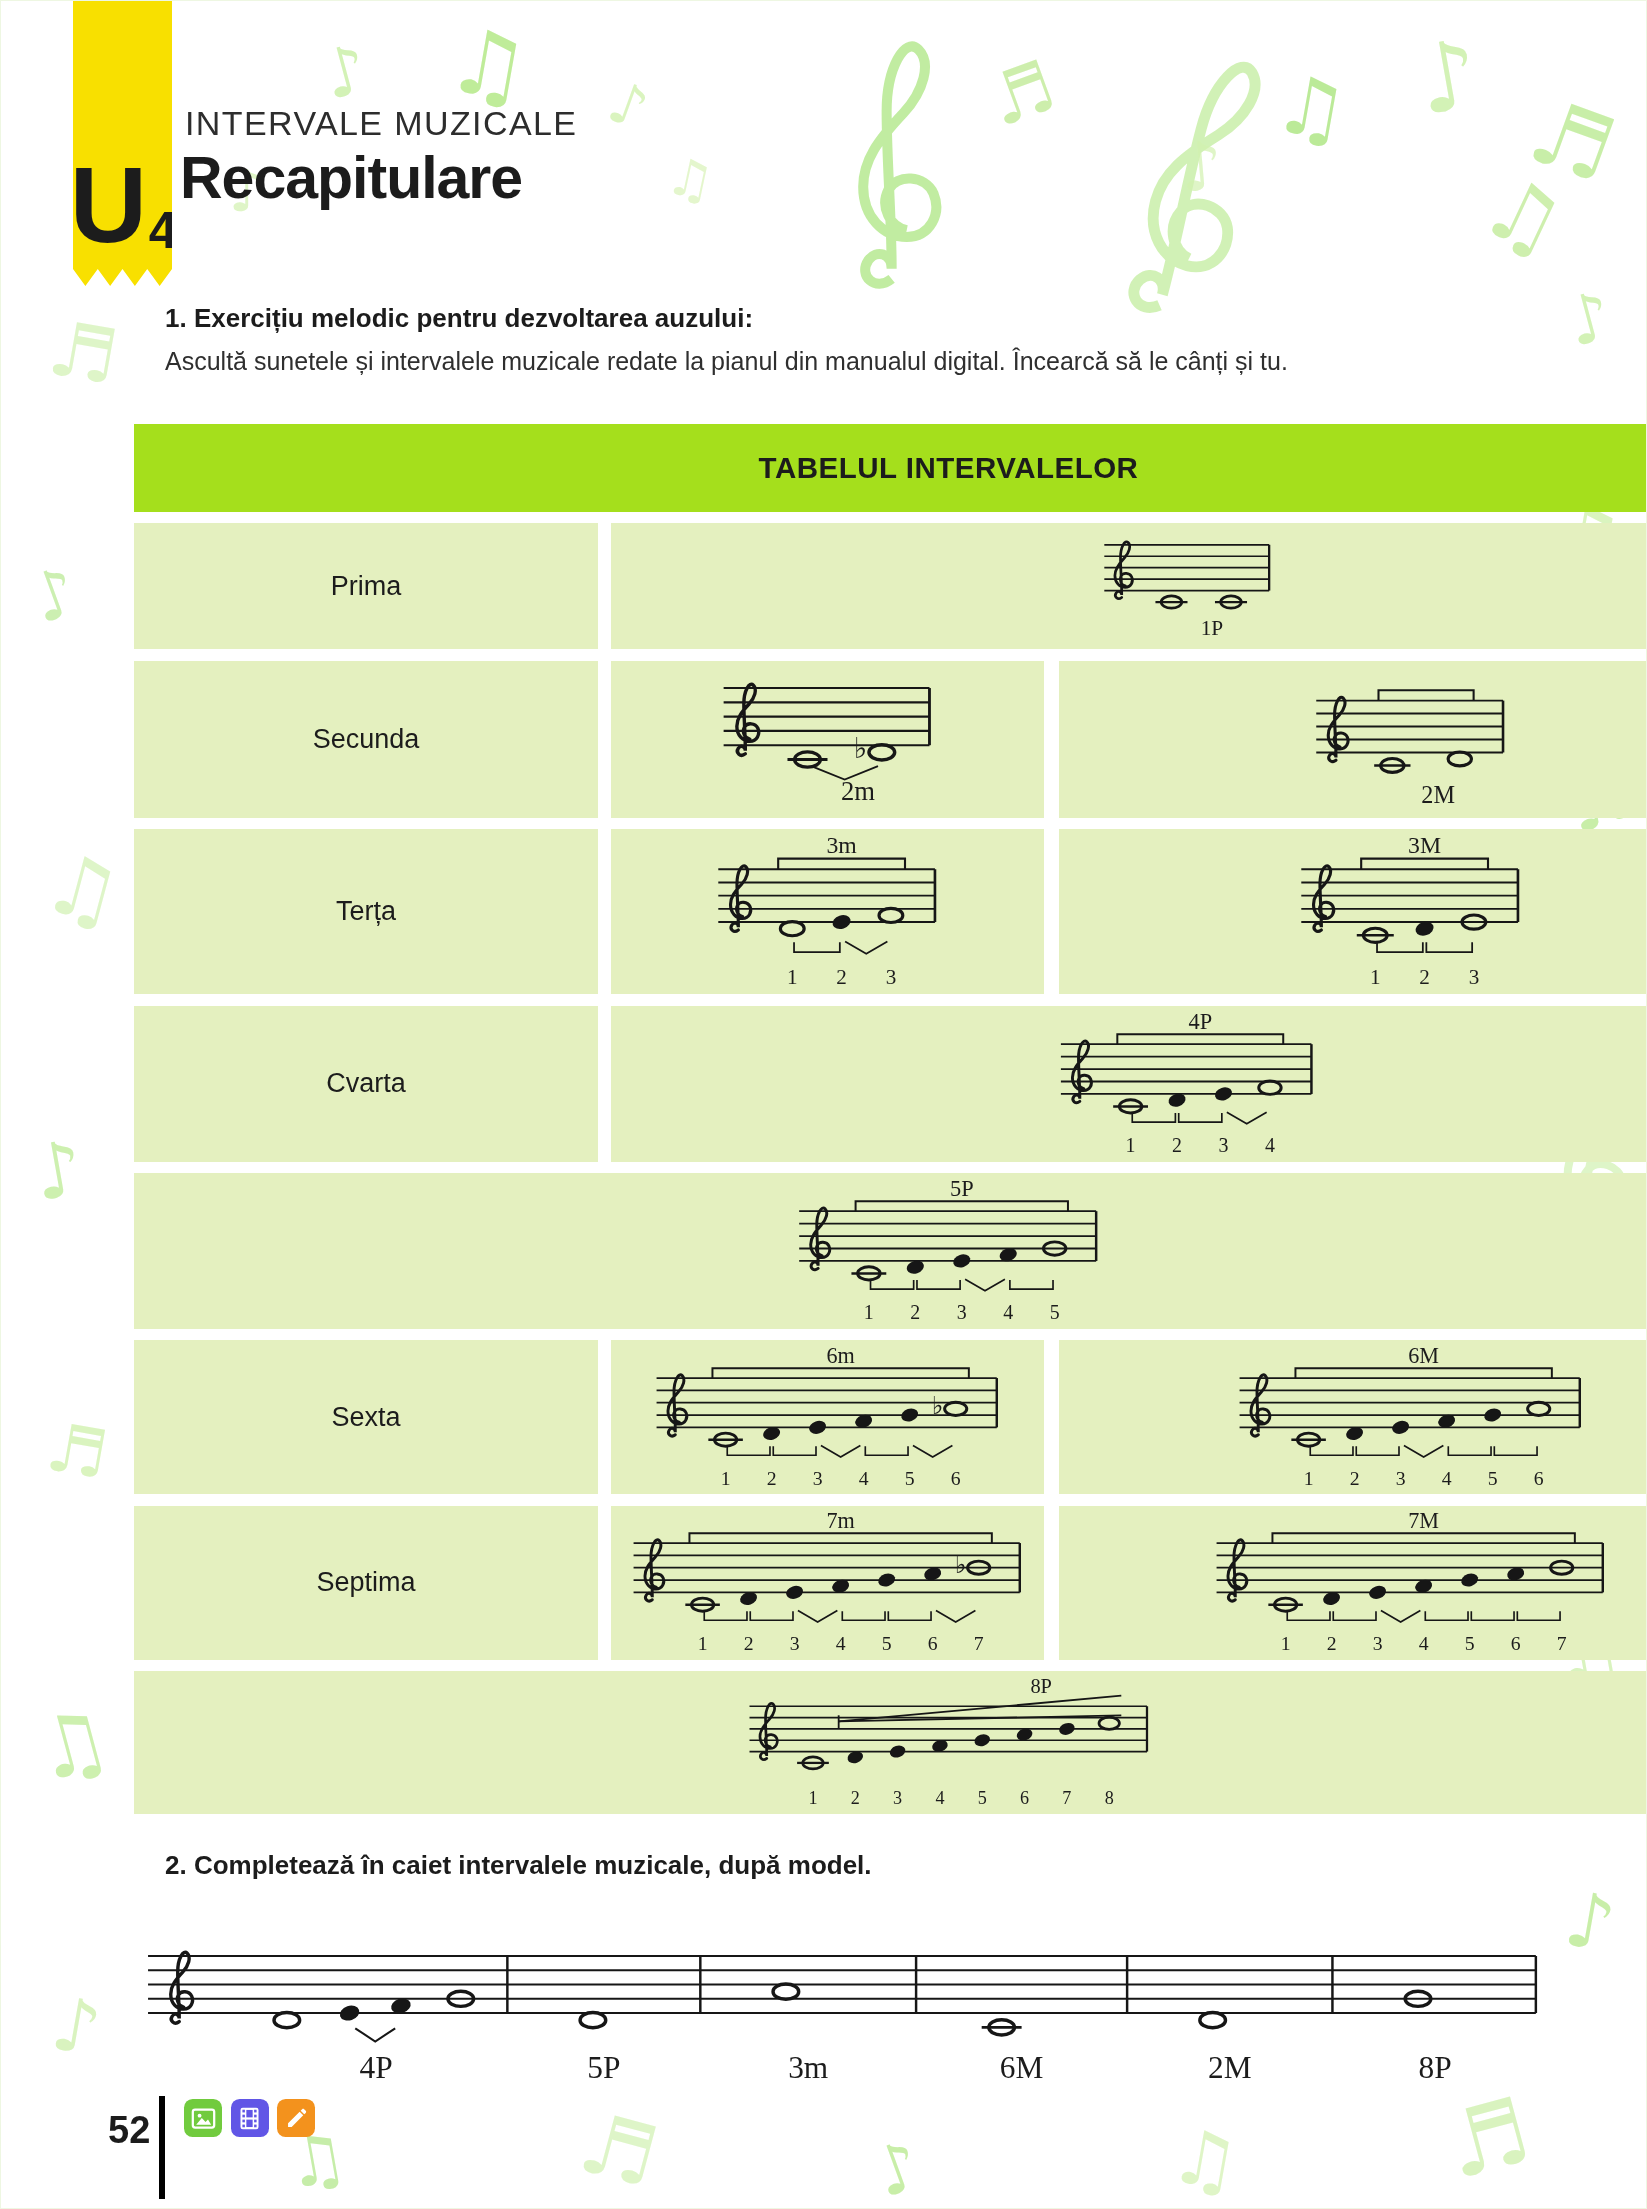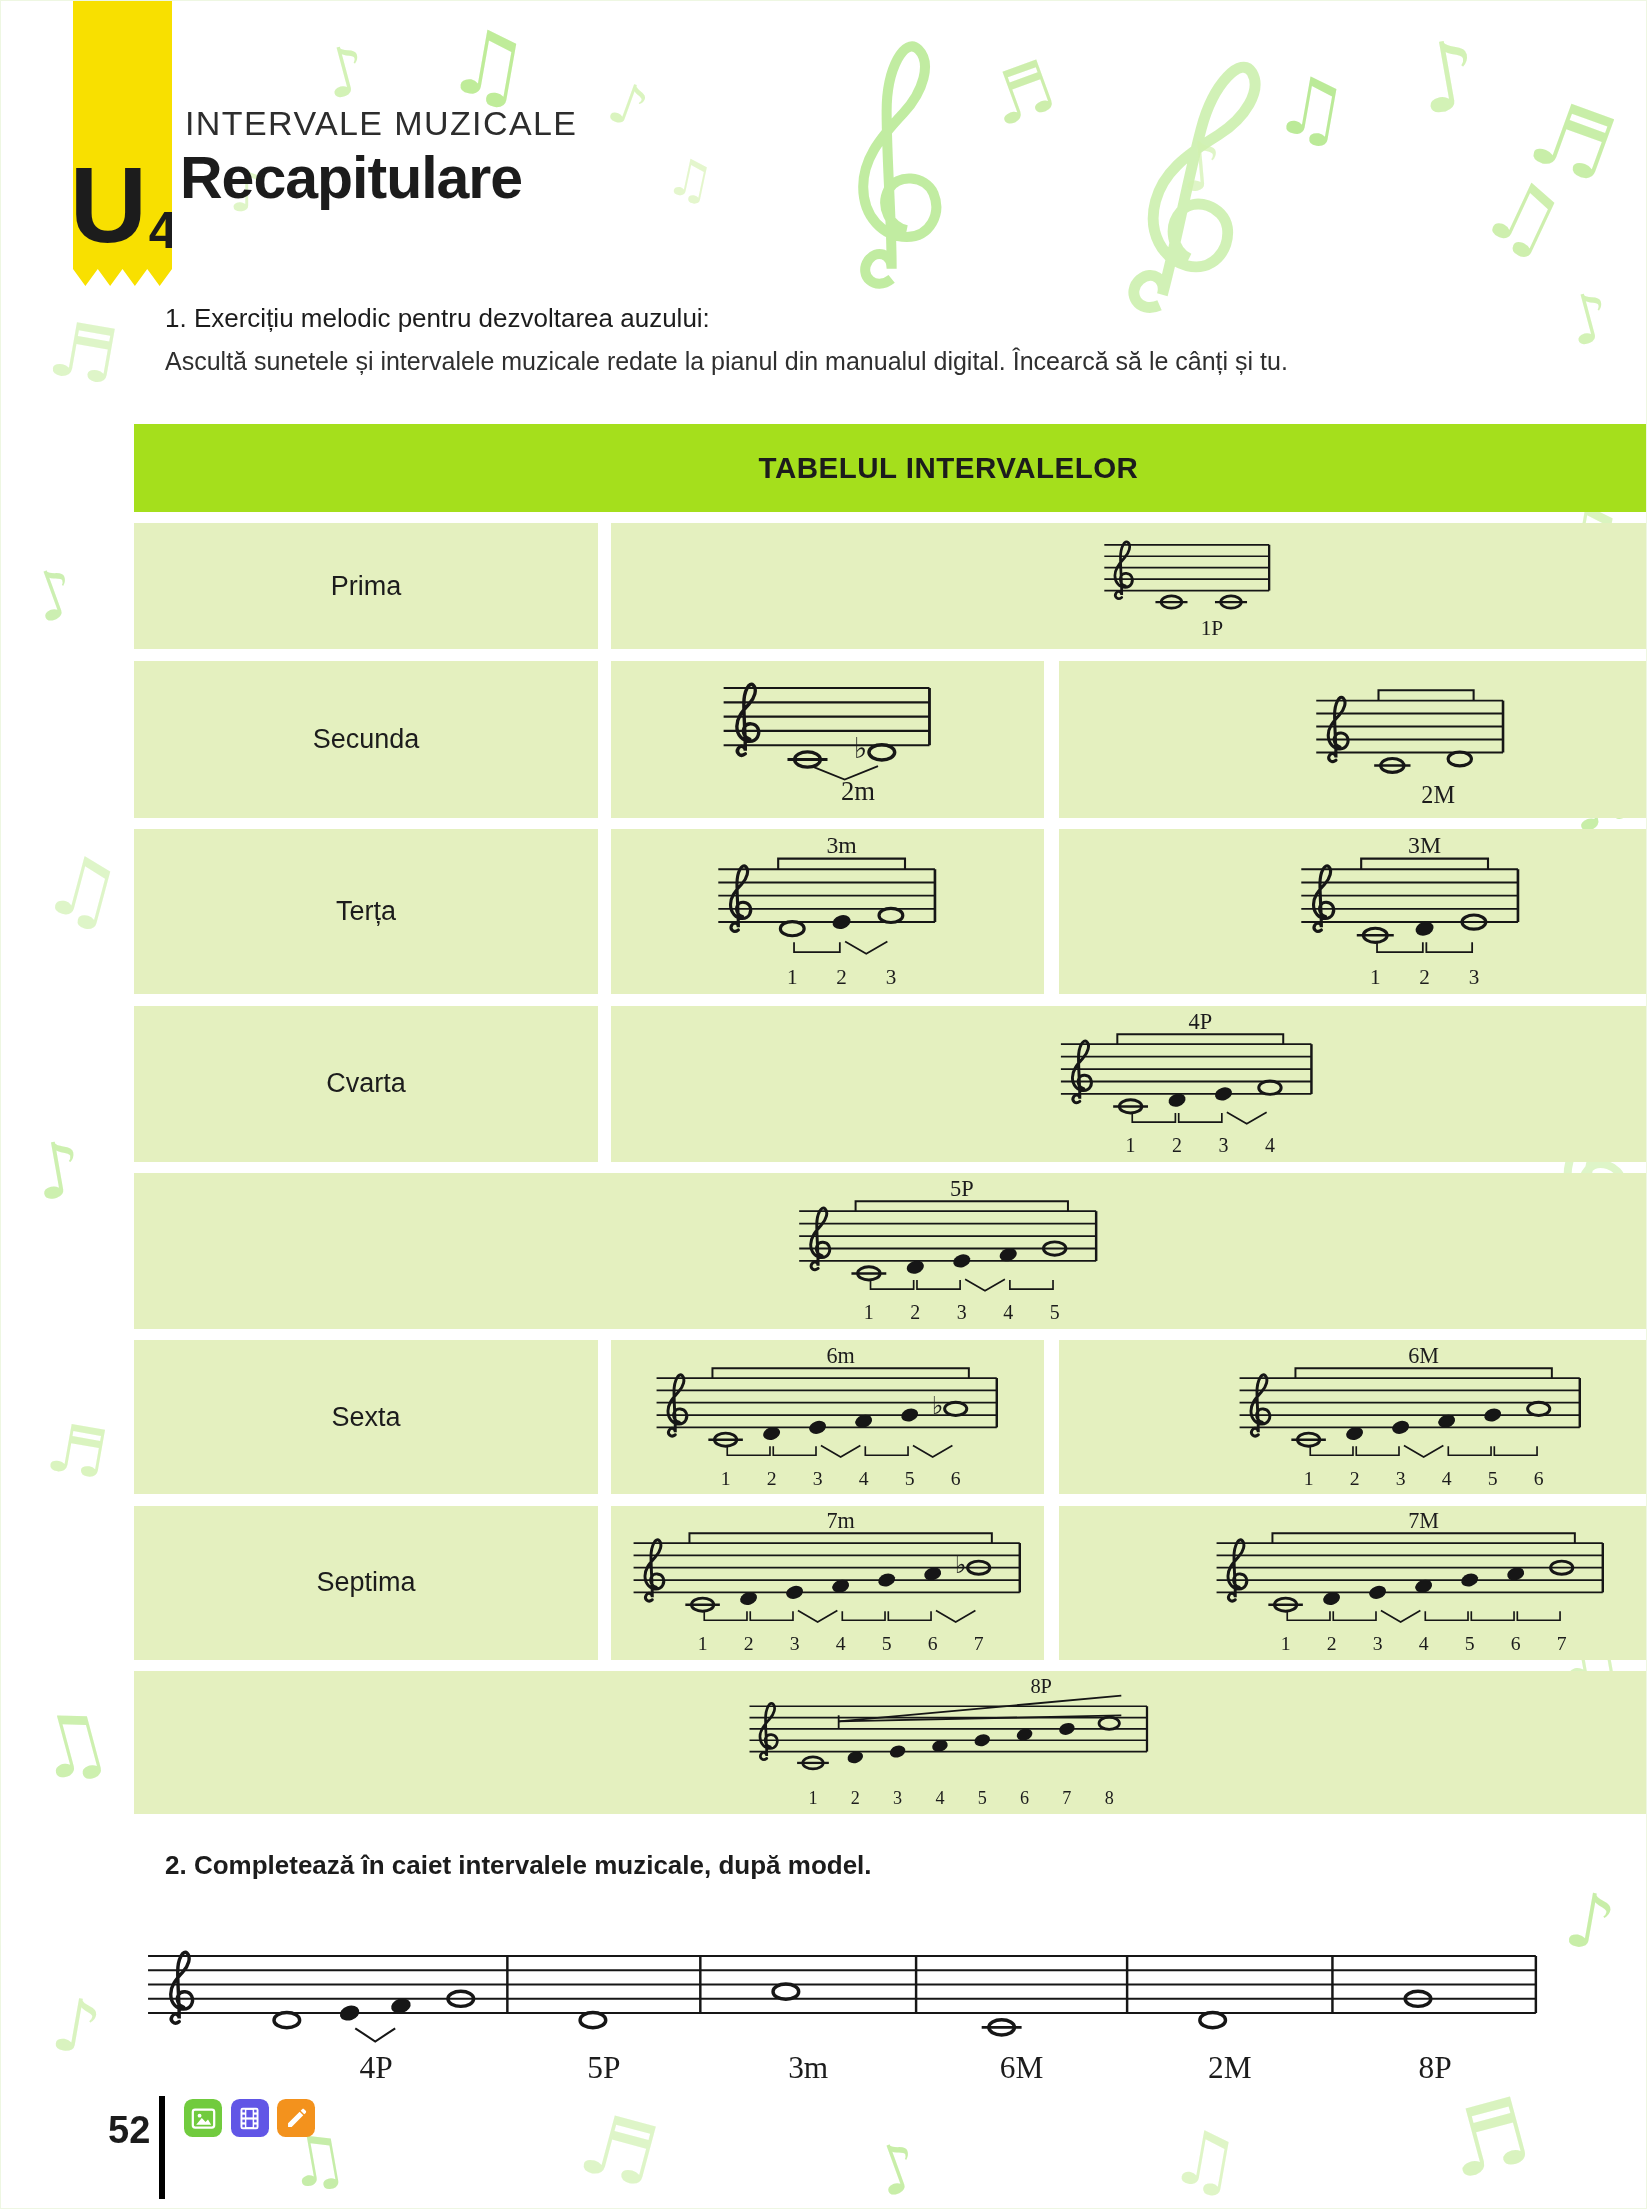--- a/index.html
+++ b/index.html
@@ -16,21 +16,21 @@
   
   .ribbon{position:absolute;left:72px;top:0px;width:99px;height:285px;background:var(--ribbon-yellow);
           clip-path:polygon(0 0,100% 0,100% 94%,87.5% 100%,75% 94%,62.5% 100%,50% 94%,37.5% 100%,25% 94%,12.5% 100%,0 94%);
           display:flex;align-items:flex-end;justify-content:center}
   .unit-badge{display:flex;align-items:baseline;padding-bottom:32px;font-weight:700}
   .unit-badge .u{font-size:107px;line-height:.8}
   .unit-badge .n{font-size:51px;transform:translate(1.9px,5.7px)}
   .kicker{position:absolute;left:184px;top:103px;font-size:34px;letter-spacing:1.4px;color:#2d2d2d;font-weight:400}
   .page-title{position:absolute;left:179px;top:143px;font-size:59px;font-weight:700;letter-spacing:-1px}
   
-  .ex1-heading{position:absolute;left:164px;top:302px;font-size:26px;font-weight:400}
+  .ex1-heading{position:absolute;left:164px;top:302px;font-size:26px;font-weight:700}
   .ex1-body{position:absolute;left:164px;top:346px;font-size:25px;color:#2f2f2f;font-weight:400}
   .ex2-heading{position:absolute;left:164px;top:1849px;font-size:26px;font-weight:700}
   
   .itable{position:absolute;left:133px;top:423px;width:1629px}
   .itable-title{height:88px;background:var(--header-green);display:flex;align-items:center;justify-content:center;
                 font-size:29.5px;font-weight:700;letter-spacing:0.5px}
   .irow{display:flex;gap:13.3px;margin-top:11.4px}
   .ilabel{width:464px;background:var(--cell-green);display:flex;align-items:center;justify-content:center;
           font-size:27px;font-weight:400;flex:none}
   .icells{flex:1;display:flex;gap:14.3px}

